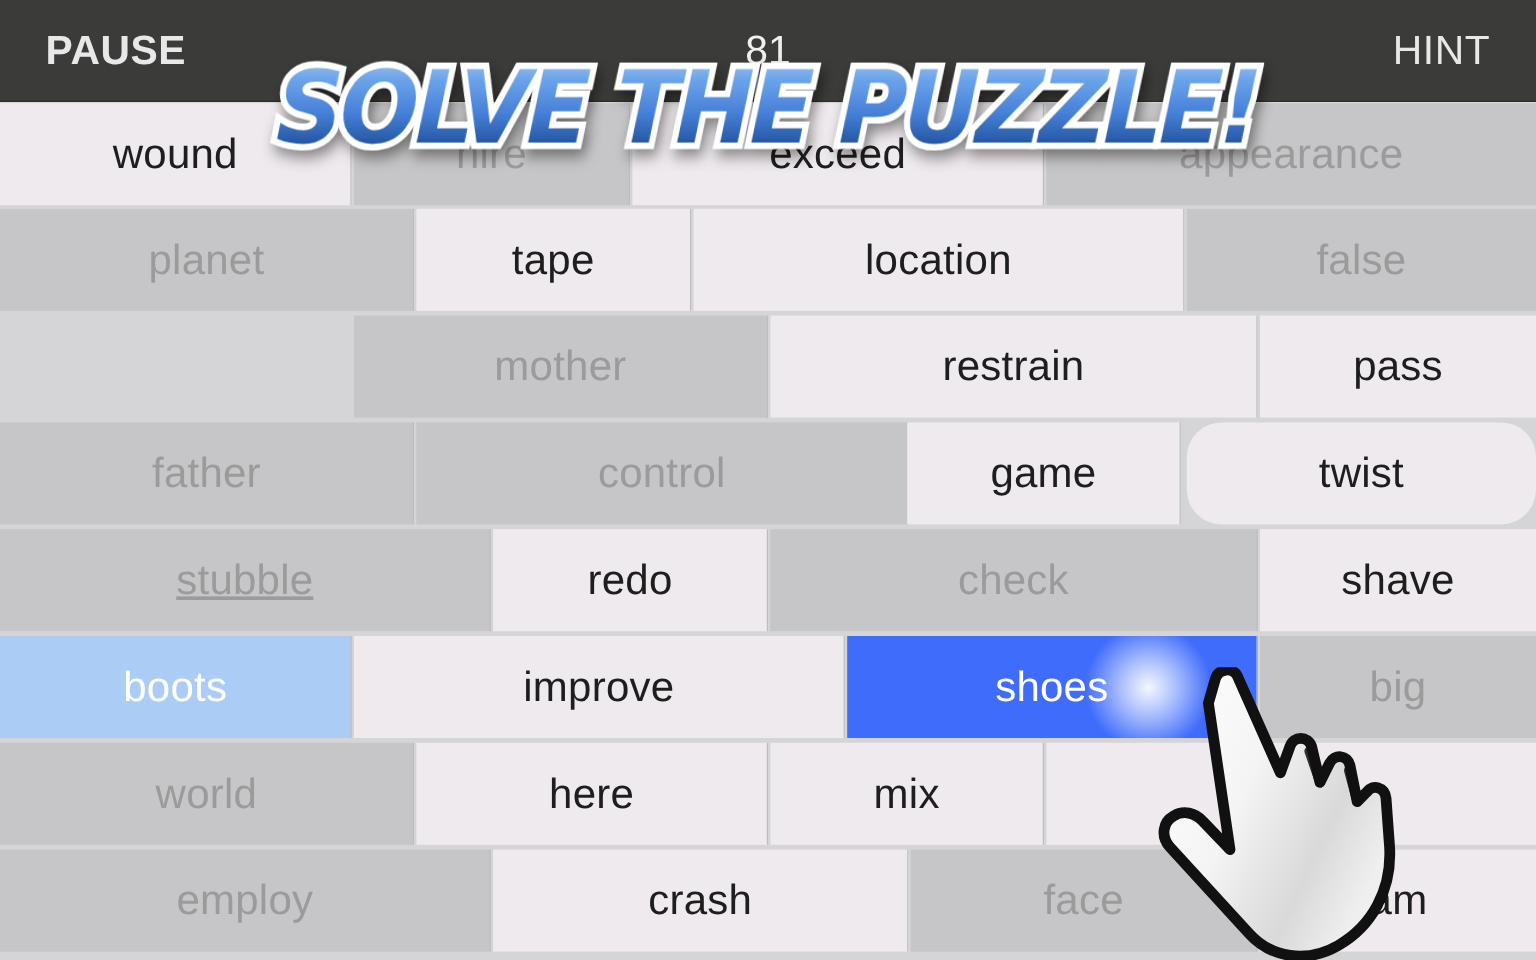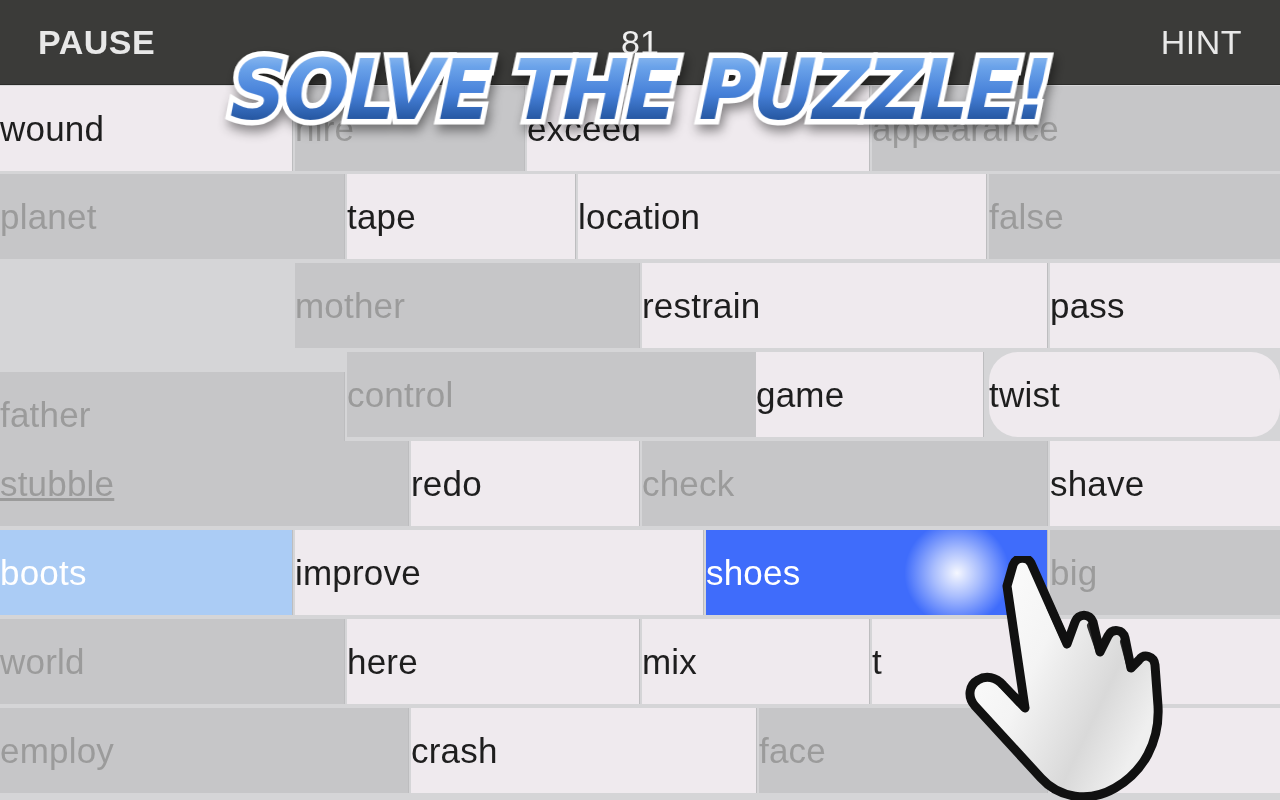--- a/index.html
+++ b/index.html
@@ -32,21 +32,21 @@
   }
 
   
   .grid {
     position:absolute; left:0; top:86px; width:1280px; height:714px;
     background:#d5d5d7;
   }
   .row { position:absolute; left:0; width:1280px; height:85px; }
   .tile {
     position:absolute; top:0; height:85px;
-    display:flex; align-items:center; justify-content:flex-start;
+    display:flex; align-items:center; justify-content:center;
     font-size:35px; font-weight:400;
     letter-spacing:0.2px;
     overflow:hidden;
     border-right:1px solid #bdbdbf;
   }
   .tile:last-child { border-right:none; }
   .tile.light { background:#efeaee; color:#1e1e1e; }
   .tile.used  { background:#c6c6c8; color:#9b9b9b; }
   .tile.sel   { background:#abccf5; color:#ffffff; }
   .tile.active{
@@ -147,21 +147,21 @@
           <span>mother</span>
         </div>
         <div class="tile light" style="left: 642px; width: 406px;">
           <span>restrain</span>
         </div>
         <div class="tile light" style="left: 1050px; width: 230px;">
           <span>pass</span>
         </div>
       </div>
       <div class="row" style="top: 266px;">
-        <div class="tile used" style="left: 0px; width: 345px; margin-top: 20px;">
+        <div class="tile used" style="left: 0px; width: 345px;">
           <span>father</span>
         </div>
         <div class="tile used" style="left: 347px; width: 410px;">
           <span>control</span>
         </div>
         <div class="tile light" style="left: 756px; width: 228px;">
           <span>game</span>
         </div>
         <div class="tile light" style="left: 989px; width: 291px; border-radius: 29px;">
           <span>twist</span>

